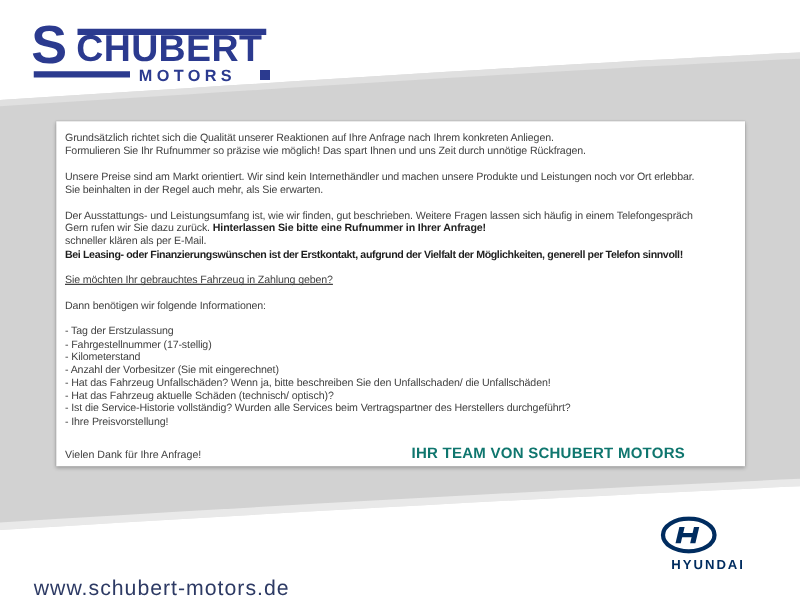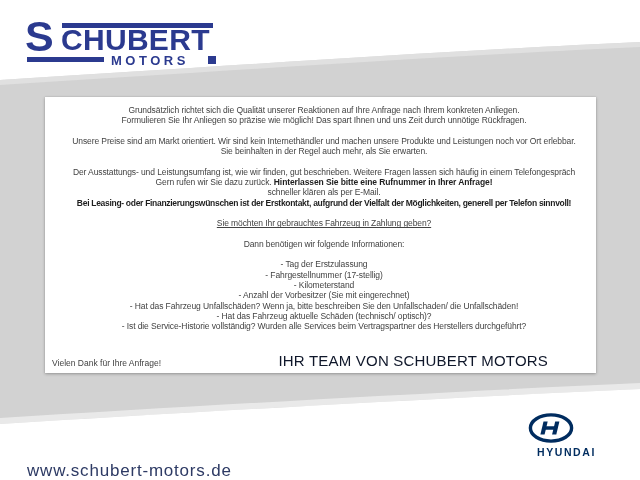--- a/index.html
+++ b/index.html
@@ -17,33 +17,32 @@
   .logo-chubert{position:absolute;left:36px;top:6px;font-size:30px;line-height:30px;font-weight:bold;letter-spacing:0.3px;}
   .logo-bottombar{position:absolute;left:2px;top:38px;width:77px;height:5px;background:currentColor;}
   .logo-motors{position:absolute;left:86px;top:35px;font-size:13px;line-height:13px;font-weight:bold;letter-spacing:3.5px;}
   .logo-square{position:absolute;left:183px;top:37px;width:8px;height:8px;background:currentColor;}
 
   
   .panel{
     position:absolute;left:45px;top:97px;width:551px;height:276px;
     background:#ffffff;box-sizing:border-box;padding:8px 0 0 7px;
     box-shadow:0 1px 3px rgba(0,0,0,0.28), 0 0 1px rgba(0,0,0,0.18);
-    text-align:center;
   }
   .line{font-size:8.5px;line-height:10.3px;letter-spacing:-0.1px;color:#424242;white-space:pre;}
   .para{margin-bottom:10.3px;}
   .b{font-weight:bold;color:#1e1e1e;}
   .tight{letter-spacing:-0.3px;}
   .question .line{text-decoration:underline;}
   .panel-bottom{
     position:absolute;left:7px;right:48px;bottom:4px;
     display:flex;justify-content:space-between;align-items:baseline;
   }
   .thanks{font-size:8.5px;color:#424242;}
-  .team{font-size:15px;font-weight:normal;color:#0f172a;letter-spacing:0.2px;white-space:nowrap;}
+  .team{font-size:12px;font-weight:bold;color:#0f766e;letter-spacing:0.2px;white-space:nowrap;}
 
   
   .website{position:absolute;left:27px;top:441px;font-size:17px;letter-spacing:0.8px;color:#2d3a64;text-decoration:none;margin-top:20px;}
   .hyundai-mark{position:absolute;left:528px;top:413px;width:46px;height:30px;}
   .hyundai-word{position:absolute;left:506px;top:446px;width:90px;text-align:right;
     font-size:10.5px;font-weight:bold;letter-spacing:1.6px;color:#002c5f;}
 </style>
 </head>
 <body>
 
@@ -66,21 +65,21 @@
     <div class="logo-chubert">CHUBERT</div>
     <div class="logo-bottombar"></div>
     <div class="logo-motors">MOTORS</div>
     <div class="logo-square"></div>
   </div>
 
   <div class="panel">
 
     <div class="para">
       <div class="line">Grundsätzlich richtet sich die Qualität unserer Reaktionen auf Ihre Anfrage nach Ihrem konkreten Anliegen.</div>
-      <div class="line">Formulieren Sie Ihr Anliegen so präzise wie möglich! Das spart Ihnen und uns Zeit durch unnötige Rückfragen.</div>
+      <div class="line">Formulieren Sie Ihr Rufnummer so präzise wie möglich! Das spart Ihnen und uns Zeit durch unnötige Rückfragen.</div>
     </div>
 
     <div class="para">
       <div class="line">Unsere Preise sind am Markt orientiert. Wir sind kein Internethändler und machen unsere Produkte und Leistungen noch vor Ort erlebbar.</div>
       <div class="line">Sie beinhalten in der Regel auch mehr, als Sie erwarten.</div>
     </div>
 
     <div class="para">
       <div class="line">Der Ausstattungs- und Leistungsumfang ist, wie wir finden, gut beschrieben. Weitere Fragen lassen sich häufig in einem Telefongespräch</div>
       <div class="line"><span>Gern rufen wir Sie dazu zurück. </span><span class="b">Hinterlassen Sie bitte eine Rufnummer in Ihrer Anfrage!</span></div>
@@ -97,20 +96,21 @@
     </div>
 
     <div class="para">
       <div class="line">- Tag der Erstzulassung</div>
       <div class="line">- Fahrgestellnummer (17-stellig)</div>
       <div class="line">- Kilometerstand</div>
       <div class="line">- Anzahl der Vorbesitzer (Sie mit eingerechnet)</div>
       <div class="line">- Hat das Fahrzeug Unfallschäden? Wenn ja, bitte beschreiben Sie den Unfallschaden/ die Unfallschäden!</div>
       <div class="line">- Hat das Fahrzeug aktuelle Schäden (technisch/ optisch)?</div>
       <div class="line">- Ist die Service-Historie vollständig? Wurden alle Services beim Vertragspartner des Herstellers durchgeführt?</div>
+      <div class="line">- Ihre Preisvorstellung!</div>
     </div>
 
     <div class="panel-bottom">
       <div class="thanks">Vielen Dank für Ihre Anfrage!</div>
       <div class="team">IHR TEAM VON SCHUBERT MOTORS</div>
     </div>
   </div>
 
   <a class="website" href="#">www.schubert-motors.de</a>
 

